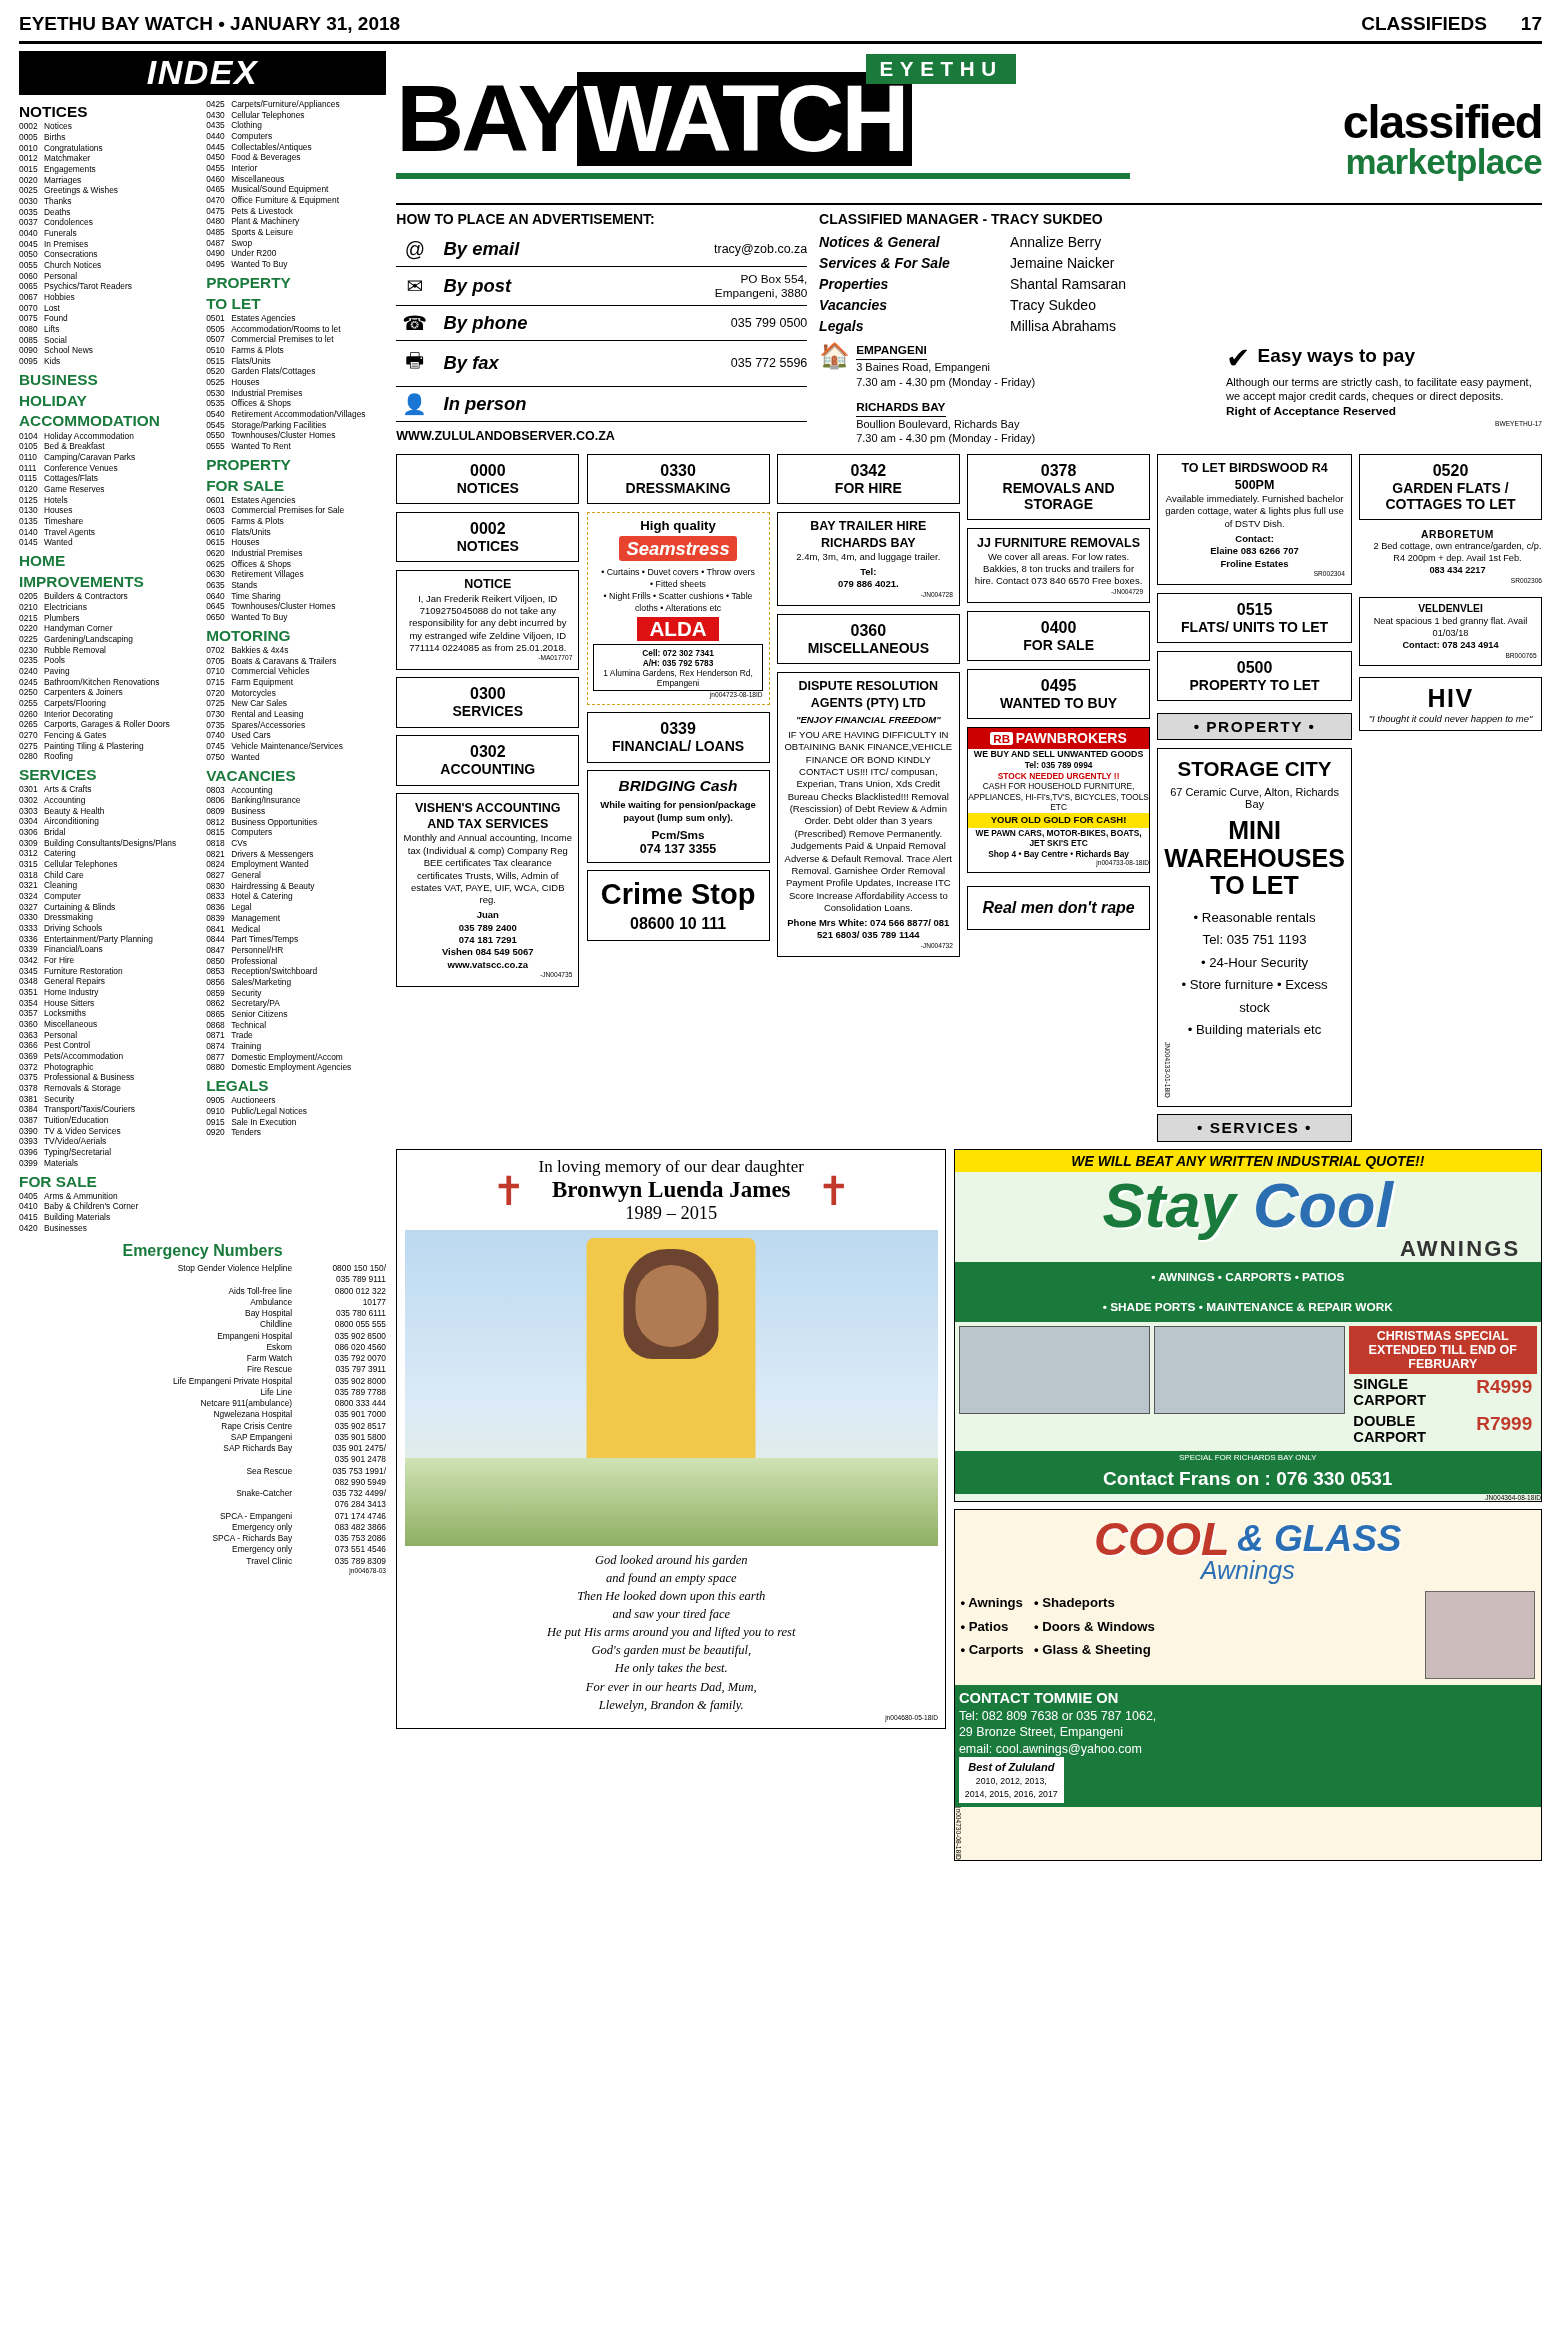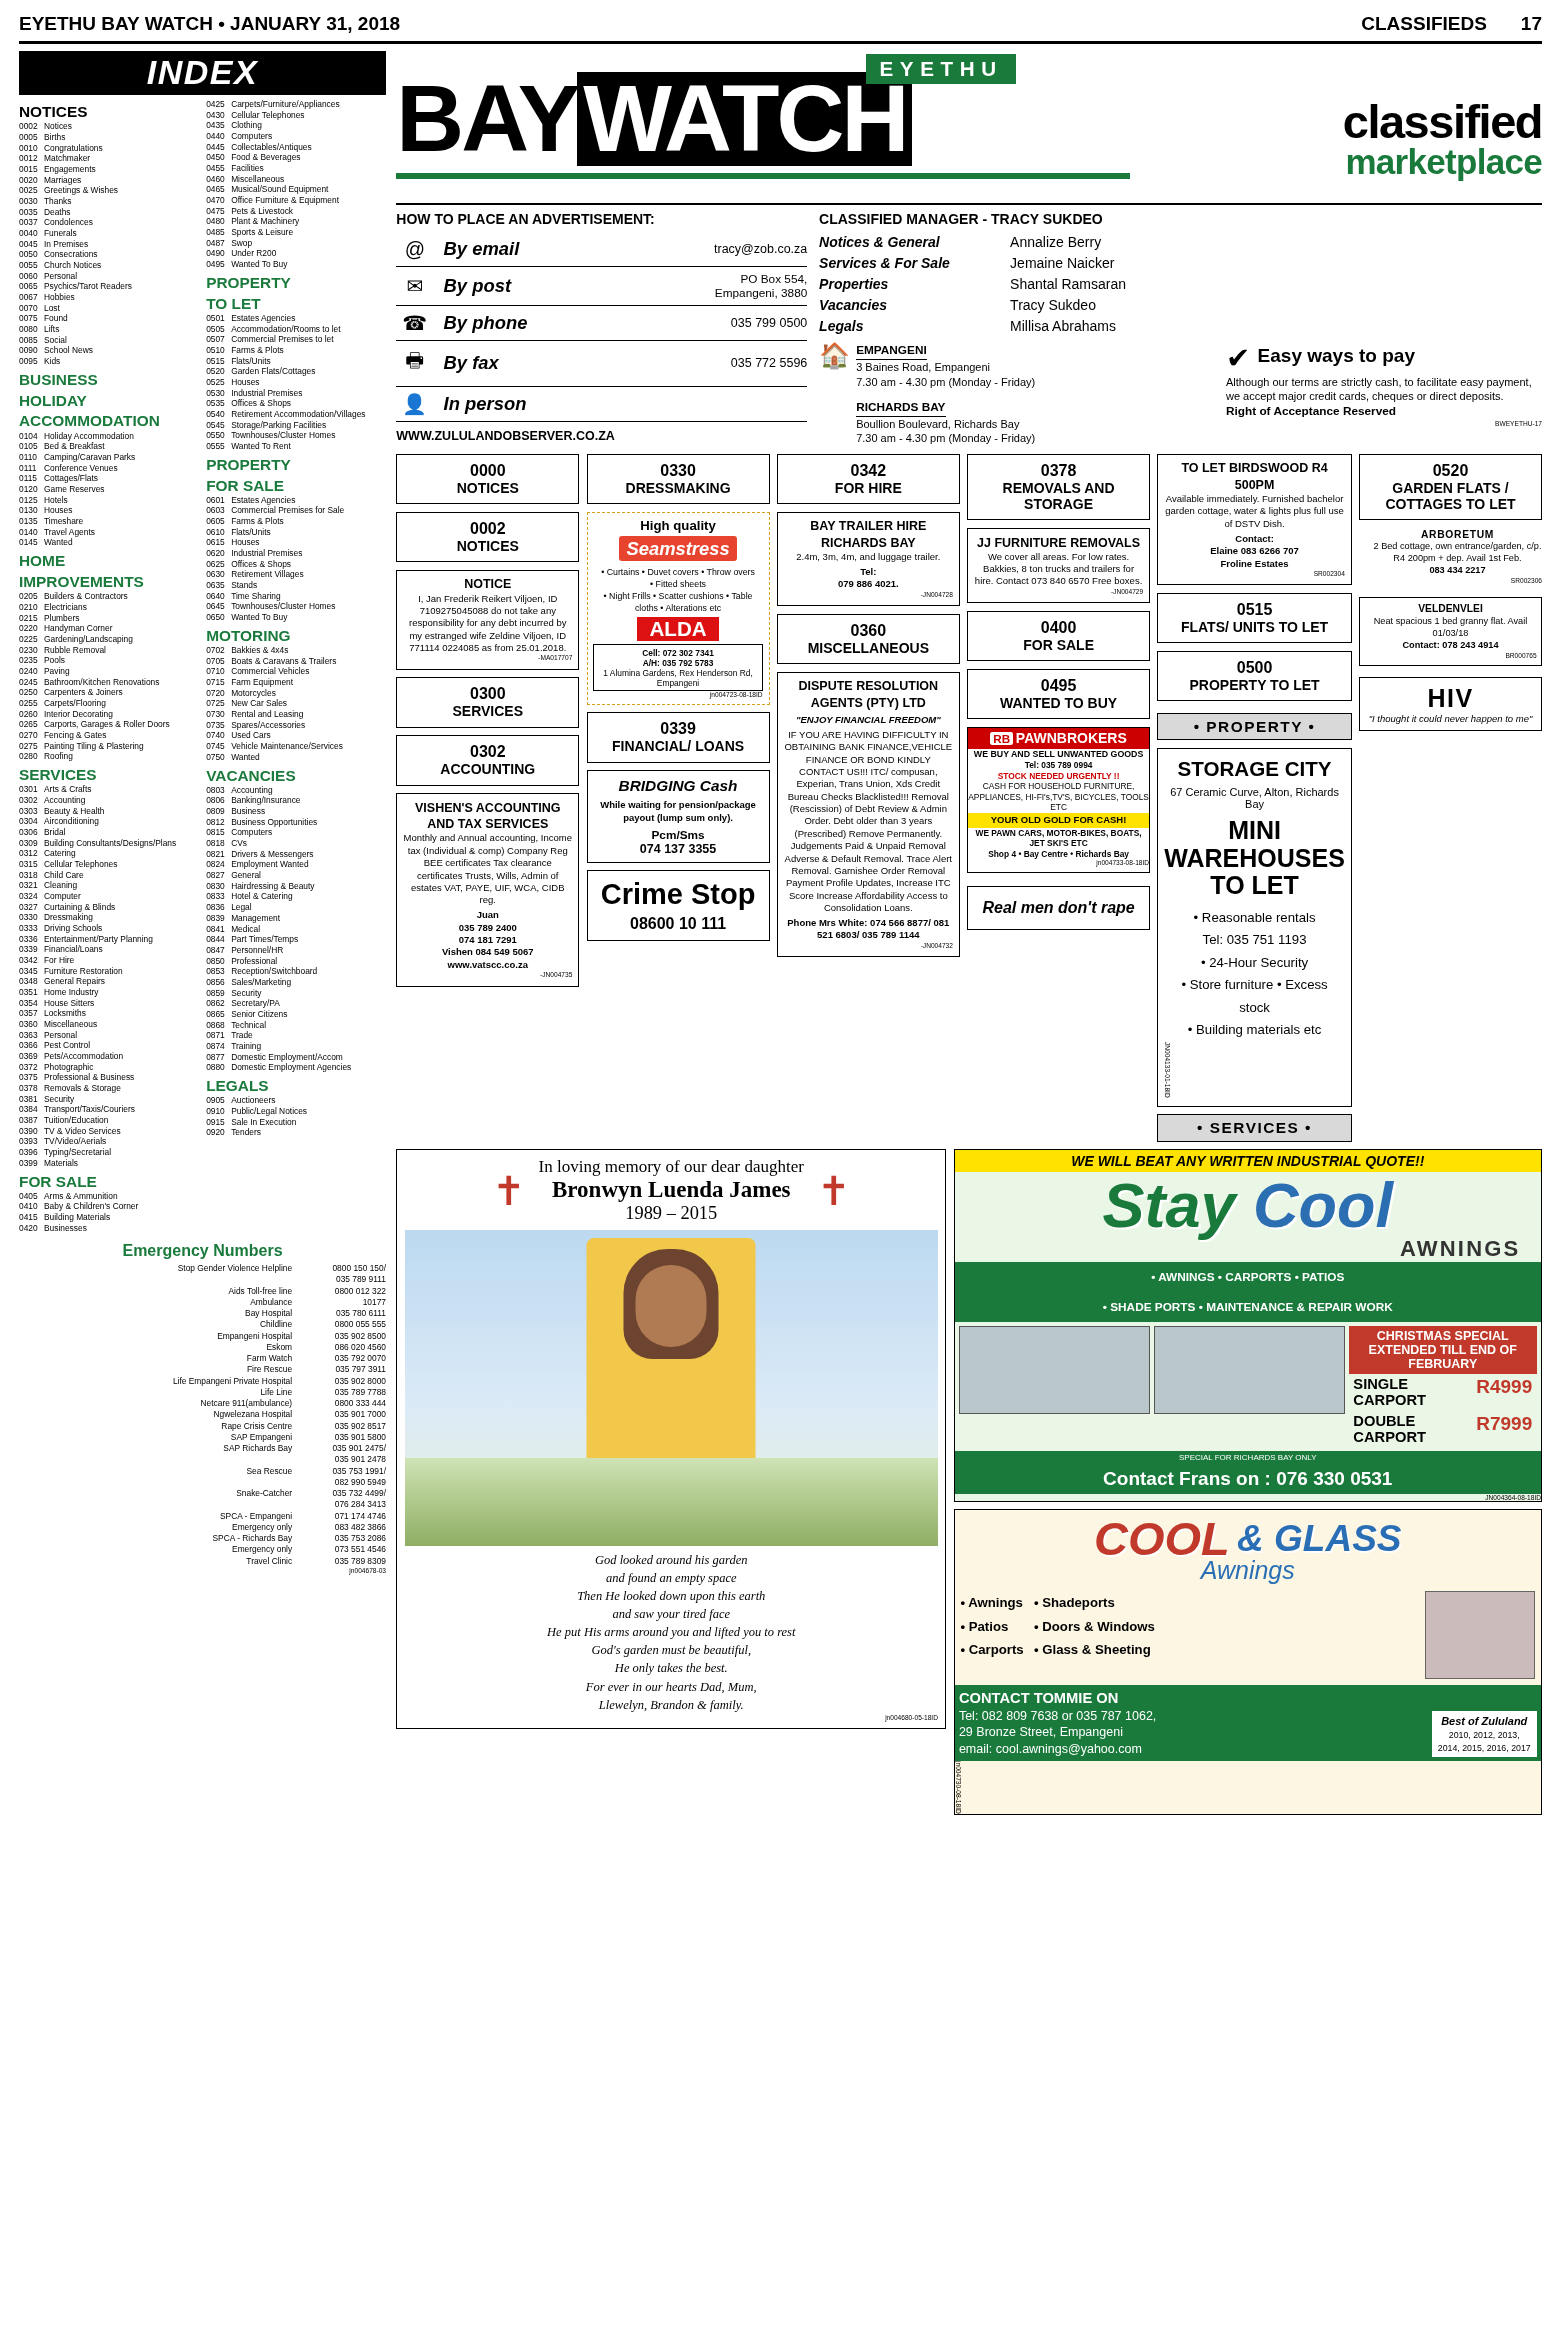--- a/index.html
+++ b/index.html
@@ -174,21 +174,21 @@
 
   
   .coolglass { border:1.5px solid #000; background:#fdf6e3; margin-top:7.3px; overflow:hidden; }
   .cg-logo { text-align:center; font-size:47px; font-weight:bold; font-style:italic; color:#c0392b;
              line-height:1; padding:4.4px 0; text-shadow:1.5px 1.5px 0 #fff; }
   .cg-sub { text-align:center; font-size:25px; font-style:italic; color:#2a6fb5; margin-top:-10.3px; }
   .cg-body { display:flex; padding:5.9px; gap:7.3px; }
   .cg-list { flex:1; display:flex; gap:10.3px; font-size:13.2px; font-weight:bold; line-height:1.8; }
   .cg-list ul { list-style:none; padding:0; margin:0; }
   .cg-img { width:110px; height:88px; background:#cbb; border:0.7px solid #666; }
-  .cg-foot { background:#1a7a3c; color:#fff; padding:4.4px; display:flex; justify-content:space-between; align-items:flex-end;}
+  .cg-foot { background:#1a7a3c; color:#fff; padding:4.4px; display:flex; justify-content:space-between; align-items:flex-start;flex-direction:column;}
   .cg-foot .l { font-size:12.5px; line-height:1.3; }
   .cg-badge { background:#fff; color:#000; font-size:8.8px; text-align:center; padding:2.9px 5.9px; line-height:1.4; }
   .cg-badge .bb { font-style:italic; font-weight:bold; font-size:11px; }
   .vcode { writing-mode:vertical-rl; font-size:6.6px; }
 </style>
 </head>
 <body>
 
 <div class="page">
 
@@ -596,21 +596,21 @@
             <div class="ent">
               <span class="code">0445</span>
               <span class="lbl">Collectables/Antiques</span>
             </div>
             <div class="ent">
               <span class="code">0450</span>
               <span class="lbl">Food &amp; Beverages</span>
             </div>
             <div class="ent">
               <span class="code">0455</span>
-              <span class="lbl">Facilities</span>
+              <span class="lbl">Interior</span>
             </div>
             <div class="ent">
               <span class="code">0460</span>
               <span class="lbl">Miscellaneous</span>
             </div>
             <div class="ent">
               <span class="code">0465</span>
               <span class="lbl">Musical/Sound Equipment</span>
             </div>
             <div class="ent">

